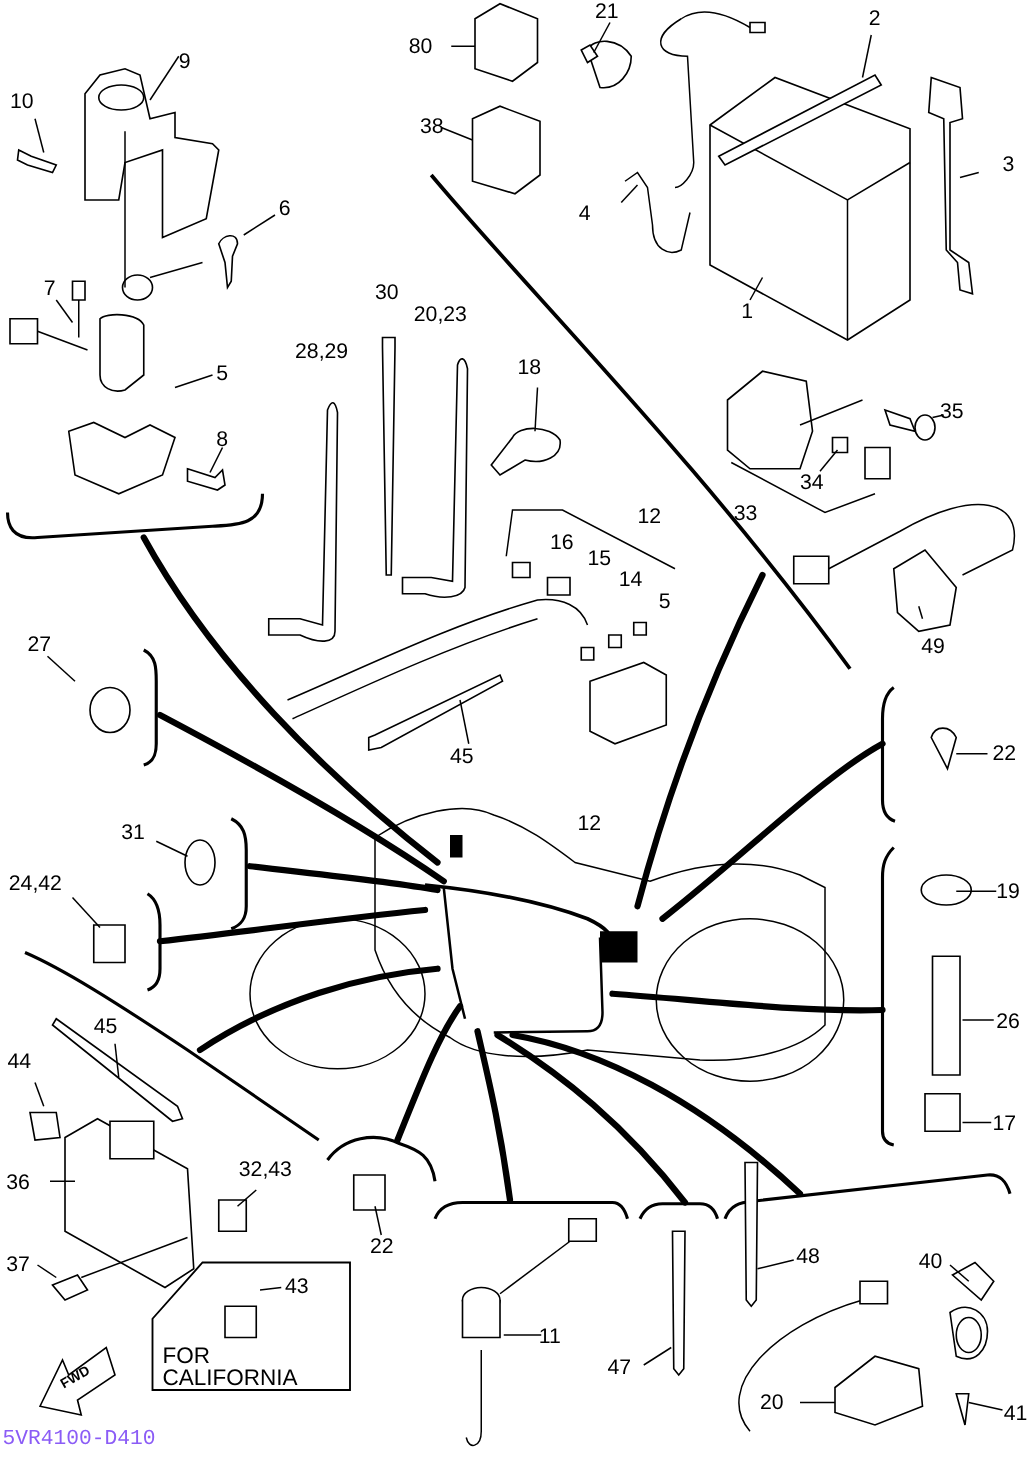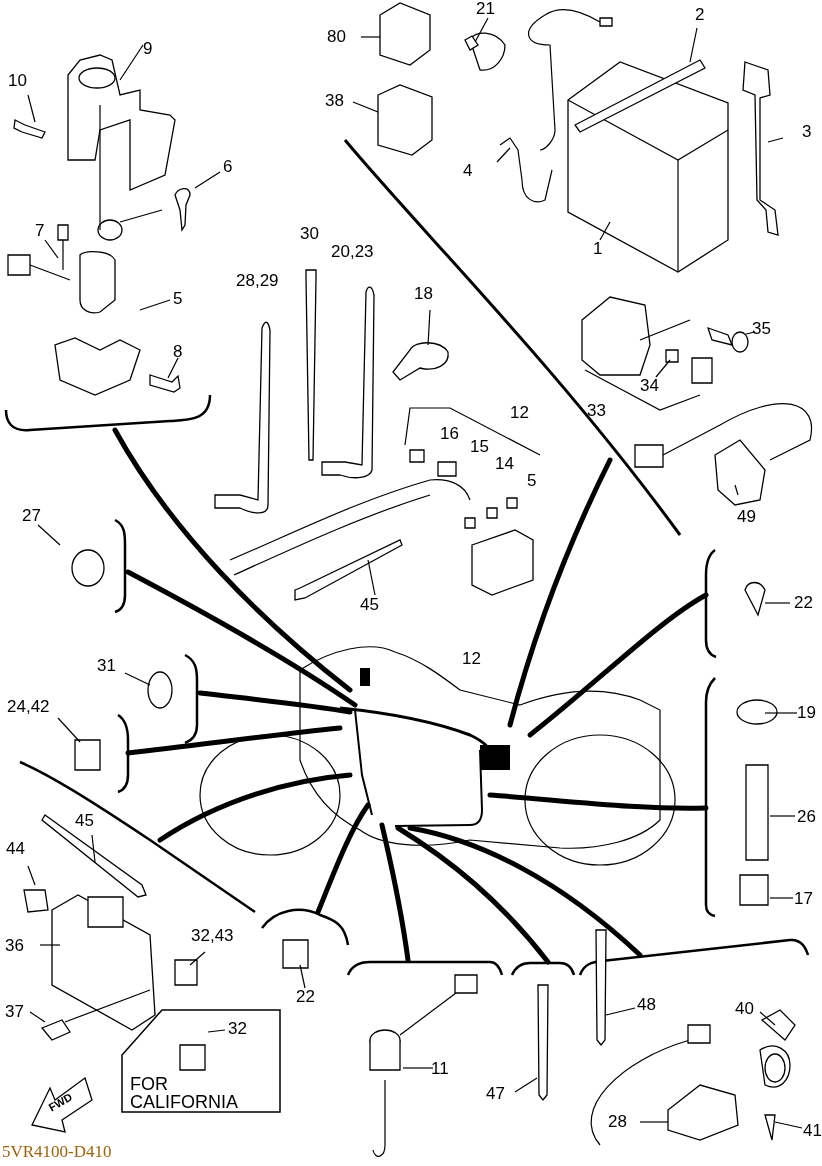--- a/index.html
+++ b/index.html
@@ -1,19 +1,19 @@
 <!DOCTYPE html>
 <html><head>
 <meta charset="utf-8">
 <style>
   html,body{margin:0;padding:0;background:#fff;}
   body{width:822px;height:1166px;position:relative;overflow:hidden;font-family:"Liberation Sans",sans-serif;}
   #diagram{position:absolute;left:0;top:0;width:822px;height:1166px;}
   .lbl{position:absolute;font-family:"Liberation Sans",sans-serif;font-size:17px;color:#000;line-height:1;white-space:nowrap;}
-  .code{position:absolute;left:2px;top:1142px;font-size:17px;font-family:Liberation Serif, serif;color:#a16207;}
+  .code{position:absolute;left:2px;top:1142px;font-size:17px;font-family:Liberation Mono, monospace;color:#8b5cf6;}
   .ca{position:absolute;left:130px;top:1075px;font-size:18px;line-height:18px;font-family:"Liberation Sans",sans-serif;color:#000;}
   svg *{vector-effect:non-scaling-stroke;}
   .thin{stroke:#000;stroke-width:1.2;fill:none;}
   .part{stroke:#000;stroke-width:1.3;fill:#fff;}
   .heavy{stroke:#000;stroke-width:5;fill:none;stroke-linecap:round;}
   .bracket{stroke:#000;stroke-width:2.5;fill:none;}
 </style>
 </head>
 <body>
 
@@ -222,21 +222,21 @@
   </g>
 </svg>
 
 <div class="lbl" style="left:8px;top:72px">10</div>
 <div class="lbl" style="left:143px;top:40px">9</div>
 <div class="lbl" style="left:223px;top:158px">6</div>
 <div class="lbl" style="left:35px;top:222px">7</div>
 <div class="lbl" style="left:173px;top:290px">5</div>
 <div class="lbl" style="left:173px;top:343px">8</div>
 <div class="lbl" style="left:327px;top:28px">80</div>
-<div class="lbl" style="left:325px;top:92px">38</div>
+<div class="lbl" style="left:336px;top:92px">38</div>
 <div class="lbl" style="left:476px;top:0px">21</div>
 <div class="lbl" style="left:695px;top:6px">2</div>
 <div class="lbl" style="left:802px;top:123px">3</div>
 <div class="lbl" style="left:463px;top:162px">4</div>
 <div class="lbl" style="left:593px;top:240px">1</div>
 <div class="lbl" style="left:300px;top:225px">30</div>
 <div class="lbl" style="left:331px;top:243px">20,23</div>
 <div class="lbl" style="left:236px;top:272px">28,29</div>
 <div class="lbl" style="left:414px;top:285px">18</div>
 <div class="lbl" style="left:752px;top:320px">35</div>
@@ -255,27 +255,27 @@
 <div class="lbl" style="left:97px;top:657px">31</div>
 <div class="lbl" style="left:7px;top:698px">24,42</div>
 <div class="lbl" style="left:797px;top:704px">19</div>
 <div class="lbl" style="left:797px;top:808px">26</div>
 <div class="lbl" style="left:794px;top:890px">17</div>
 <div class="lbl" style="left:75px;top:812px">45</div>
 <div class="lbl" style="left:6px;top:840px">44</div>
 <div class="lbl" style="left:5px;top:937px">36</div>
 <div class="lbl" style="left:191px;top:927px">32,43</div>
 <div class="lbl" style="left:5px;top:1003px">37</div>
-<div class="lbl" style="left:228px;top:1020px">32</div>
+<div class="lbl" style="left:228px;top:1020px">43</div>
 <div class="lbl" style="left:296px;top:988px">22</div>
 <div class="lbl" style="left:431px;top:1060px">11</div>
 <div class="lbl" style="left:486px;top:1085px">47</div>
 <div class="lbl" style="left:637px;top:996px">48</div>
 <div class="lbl" style="left:735px;top:1000px">40</div>
-<div class="lbl" style="left:608px;top:1113px">28</div>
+<div class="lbl" style="left:608px;top:1113px">20</div>
 <div class="lbl" style="left:803px;top:1122px">41</div>
 
 <div class="ca">
   <div>FOR</div>
   <div>CALIFORNIA</div>
 </div>
 <div class="lbl" style="left:48px;top:1097px;font-size:11px;font-weight:bold;transform:rotate(-30deg)">FWD</div>
 <div class="code">5VR4100-D410</div>
 
 </body></html>

